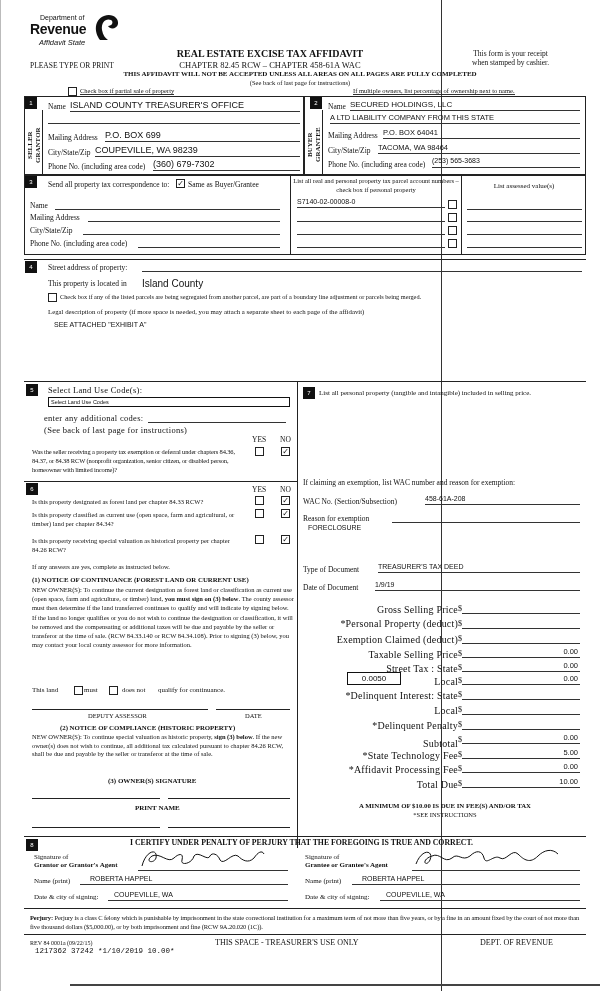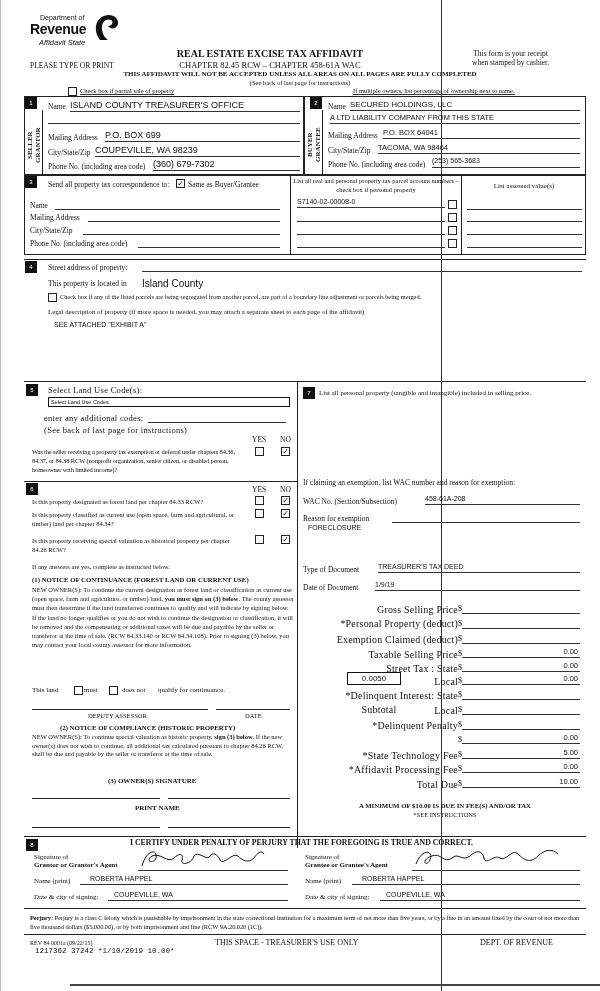--- a/index.html
+++ b/index.html
@@ -224,21 +224,21 @@
 <div class="money-val" style="top:689px;width:118px;"></div>
 
 <div class="money-lbl" style="top:705px;">Local</div>
 <div class="abs" style="left:458px;top:705px;font-size:8px;">$</div>
 <div class="money-val" style="top:704px;width:118px;"></div>
 
 <div class="money-lbl" style="top:720px;">*Delinquent Penalty</div>
 <div class="abs" style="left:458px;top:720px;font-size:8px;">$</div>
 <div class="money-val" style="top:719px;width:118px;"></div>
 
-<div class="money-lbl" style="top:704px;text-align:center;">Subtotal</div>
+<div class="money-lbl" style="top:738px;">Subtotal</div>
 <div class="abs" style="left:458px;top:735px;font-size:8px;">$</div>
 <div class="money-val" style="top:733px;width:118px;">0.00</div>
 
 <div class="money-lbl" style="top:750px;">*State Technology Fee</div>
 <div class="abs" style="left:458px;top:750px;font-size:8px;">$</div>
 <div class="money-val" style="top:748px;width:118px;">5.00</div>
 
 <div class="money-lbl" style="top:764px;">*Affidavit Processing Fee</div>
 <div class="abs" style="left:458px;top:764px;font-size:8px;">$</div>
 <div class="money-val" style="top:762px;width:118px;">0.00</div>

